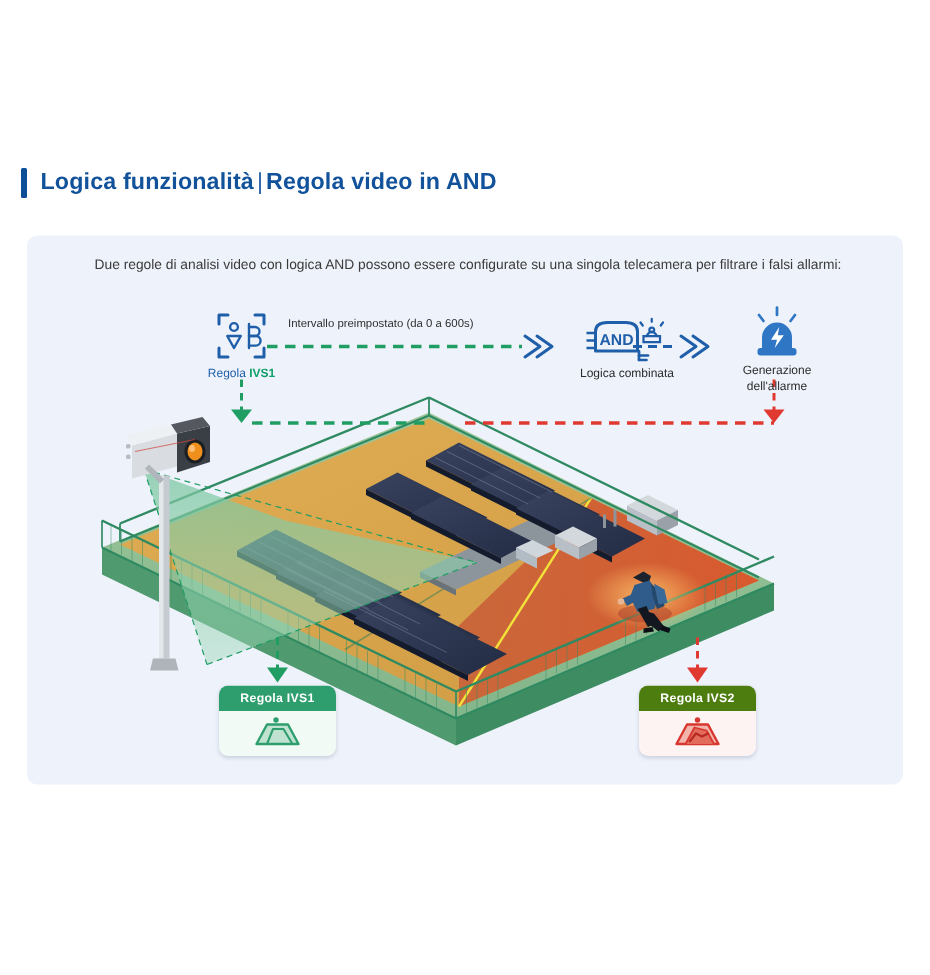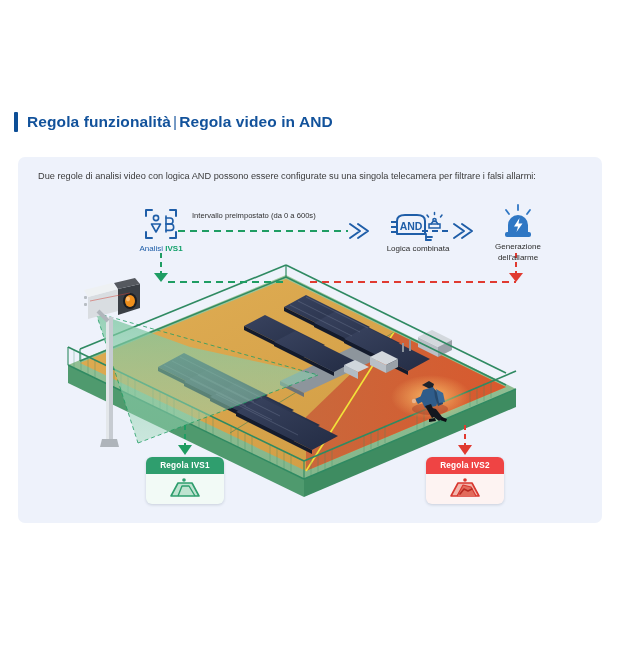--- a/index.html
+++ b/index.html
@@ -26,21 +26,21 @@
   }
   .heading-text .sep{font-weight:normal;color:#2a63a5;padding:0 2px;}
 
   
   .card{
     position:absolute;left:18px;top:157px;width:584px;height:366px;
     background:#eef2fb;border-radius:7px;overflow:hidden;
   }
   .intro{
     position:absolute;left:20px;top:11px;width:548px;
-    font-size:9.2px;line-height:16.5px;color:#3b3b3b;text-align:left;
+    font-size:9.2px;line-height:16.5px;color:#3b3b3b;text-align:center;
   }
   .intro .l2{display:block;}
 
   
   .flow{position:absolute;left:0;top:0;width:584px;height:366px;}
 
   .node{position:absolute;text-align:center;}
   .node-label{
     font-size:8px;color:#1f5ea8;line-height:11px;white-space:nowrap;
   }
@@ -72,35 +72,35 @@
     position:absolute;width:78px;border-radius:6px;overflow:hidden;
     background:#ffffff;box-shadow:0 1px 3px rgba(30,50,80,.18);
   }
   .rulecard .rc-head{
     font-size:8.2px;font-weight:bold;color:#ffffff;text-align:center;
     padding:4px 0 4px;letter-spacing:.2px;
   }
   .rulecard .rc-body{height:30px;display:flex;align-items:center;justify-content:center;}
   .rc-green .rc-head{background:#2f9e6e;}
   .rc-green{background:#f2faf6;}
-  .rc-red .rc-head{background:#ef4444;}
+  .rc-red .rc-head{background:#4d7c0f;}
   .rc-red{background:#fdf3f2;}
 
   .rc-ivs1{left:128px;top:300px;}
   .rc-ivs2{left:408px;top:300px;}
 </style>
 </head>
 <body>
 
 <div class="page">
 
   <div class="heading">
     <div class="heading-bar"></div>
     <div class="heading-text">
-      <span>Regola funzionalità</span><span class="sep">|</span><span>Regola video in AND</span>
+      <span>Logica funzionalità</span><span class="sep">|</span><span>Regola video in AND</span>
     </div>
   </div>
 
   <div class="card">
 
     <div class="intro">
       <span class="l1">Due regole di analisi video con logica AND possono essere configurate su una singola telecamera per filtrare i falsi allarmi:</span>
     </div>
 
     <svg class="scene" viewBox="0 0 584 366">
@@ -299,21 +299,21 @@
             <g stroke="#1f5ea8" stroke-width="1.6" fill="none" stroke-linecap="round" stroke-linejoin="round">
               <circle cx="14" cy="13" r="2.6"></circle>
               <path d="M9.5,19 L18.5,19 L14,27 z"></path>
               <path d="M24,11 L24,27"></path>
               <path d="M24,13 h4 a3,3 0 0 1 0,6 h-4"></path>
               <path d="M24,19 h4.5 a3.2,3.2 0 0 1 0,6.4 h-4.5"></path>
             </g>
           </svg>
         </div>
         <div class="node-label">
-          <span>Analisi</span>
+          <span>Regola</span>
           <b>IVS1</b>
         </div>
       </div>
 
       <div class="interval-label">Intervallo preimpostato (da 0 a 600s)</div>
 
       <div class="node n-alarm">
         <div class="ivs-icon" style="width:40px;height:38px;">
           <svg width="40" height="38" viewBox="0 0 40 38">
             <g stroke="#2f77c4" stroke-width="1.8" stroke-linecap="round">

